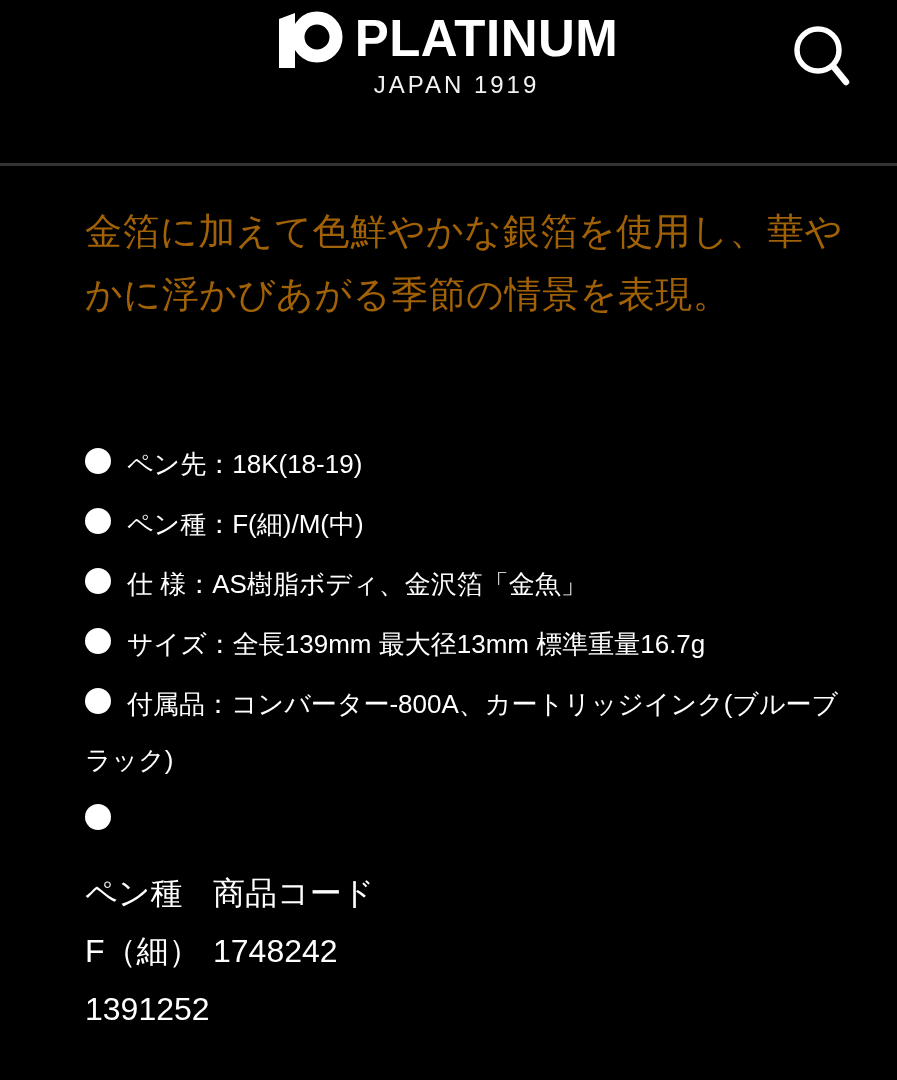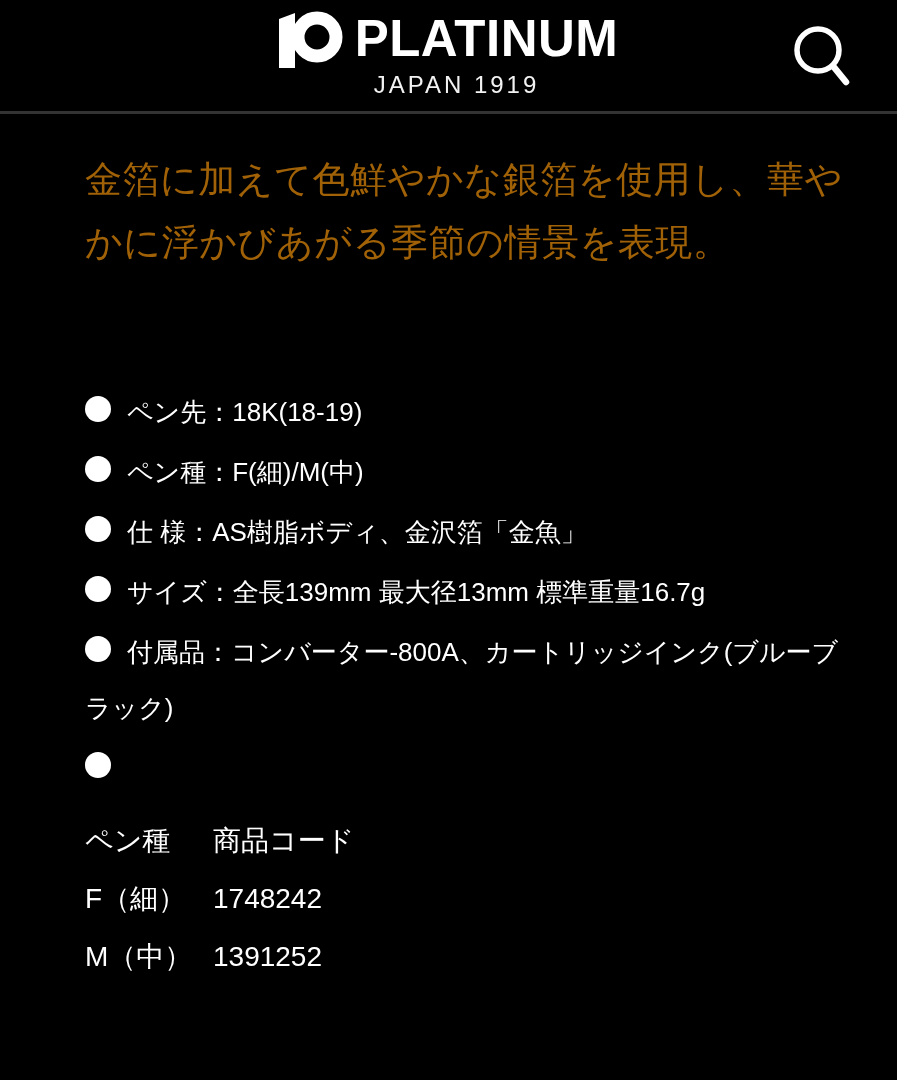--- a/index.html
+++ b/index.html
@@ -9,21 +9,21 @@
     background: #000000;
     color: #ffffff;
     font-family: "Liberation Sans", sans-serif;
     overflow: hidden;
   }
 
   
   .app-header {
     position: relative;
     width: 100%;
-    height: 114px;
+    height: 166px;
     background: #000000;
     border-bottom: 3px solid #333333;
   }
   .menu-button {
     position: absolute;
     left: 48px;
     top: 27px;
     width: 86px;
     height: 46px;
     background: transparent;
@@ -107,21 +107,21 @@
     width: 26px;
     height: 26px;
     border-radius: 50%;
     background: #ffffff;
     margin-right: 16px;
     vertical-align: -1px;
   }
 
   .code-table {
     margin-top: 16px;
-    font-size: 28px;
+    font-size: 32px;
     line-height: 58px;
   }
   .code-row {
     display: grid;
     grid-template-columns: 128px 1fr;
   }
 </style>
 </head>
 <body>
 
@@ -169,18 +169,17 @@
   <div class="code-table">
     <div class="code-row">
       <span>ペン種</span>
       <span>商品コード</span>
     </div>
     <div class="code-row">
       <span>F（細）</span>
       <span>1748242</span>
     </div>
     <div class="code-row">
-      <span>M（中）</span>
       <span>1391252</span>
     </div>
   </div>
 
 </main>
 
 </body></html>

